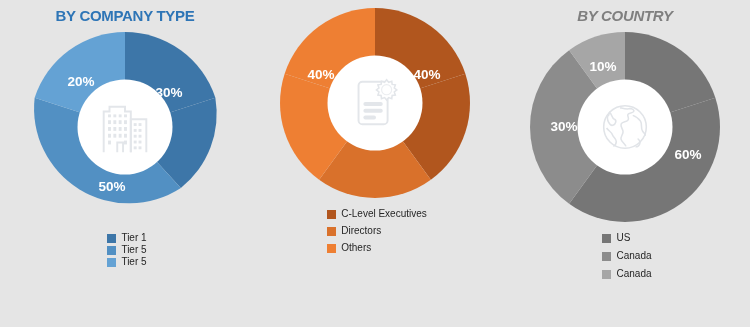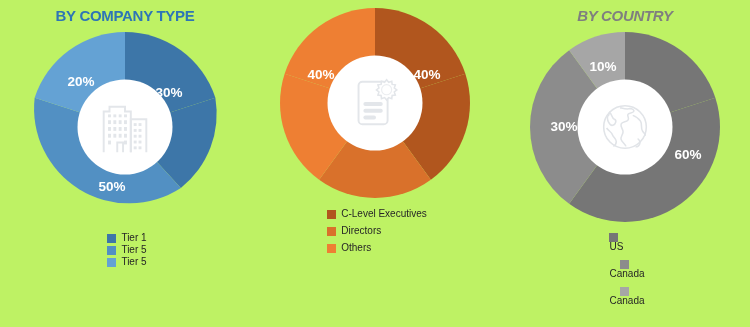--- a/index.html
+++ b/index.html
@@ -13,21 +13,21 @@
     font-family: "Liberation Sans", sans-serif;
     overflow: hidden;
   }
   #infographic {
     width: 750px;
     height: 327px;
     display: flex;
     flex-direction: row;
     align-items: flex-start;
     justify-content: space-between;
-    background: #bef264;
+    background: #e5e5e5;
   }
   .panel {
     width: 250px;
     height: 327px;
     position: relative;
     display: flex;
     flex-direction: column;
     align-items: center;
   }
   .panel-title {
@@ -86,21 +86,21 @@
     margin-right: 5px;
     flex: 0 0 auto;
   }
   .legend-label {
     font-size: 10px;
     color: #262626;
     white-space: nowrap;
   }
   
   .panel-designation .legend-row { margin-bottom: 7px; }
-  .panel-country .legend-row { margin-bottom: 8px; flex-direction: column; }
+  .panel-country .legend-row { margin-bottom: 8px; }
   .panel-company .legend-row { margin-bottom: 2px; }
 </style>
 </head>
 <body>
 
 <div id="infographic">
 
   <div class="panel panel-company">
     <div class="panel-title" style="color:#2e75b6;">BY COMPANY TYPE</div>
 

